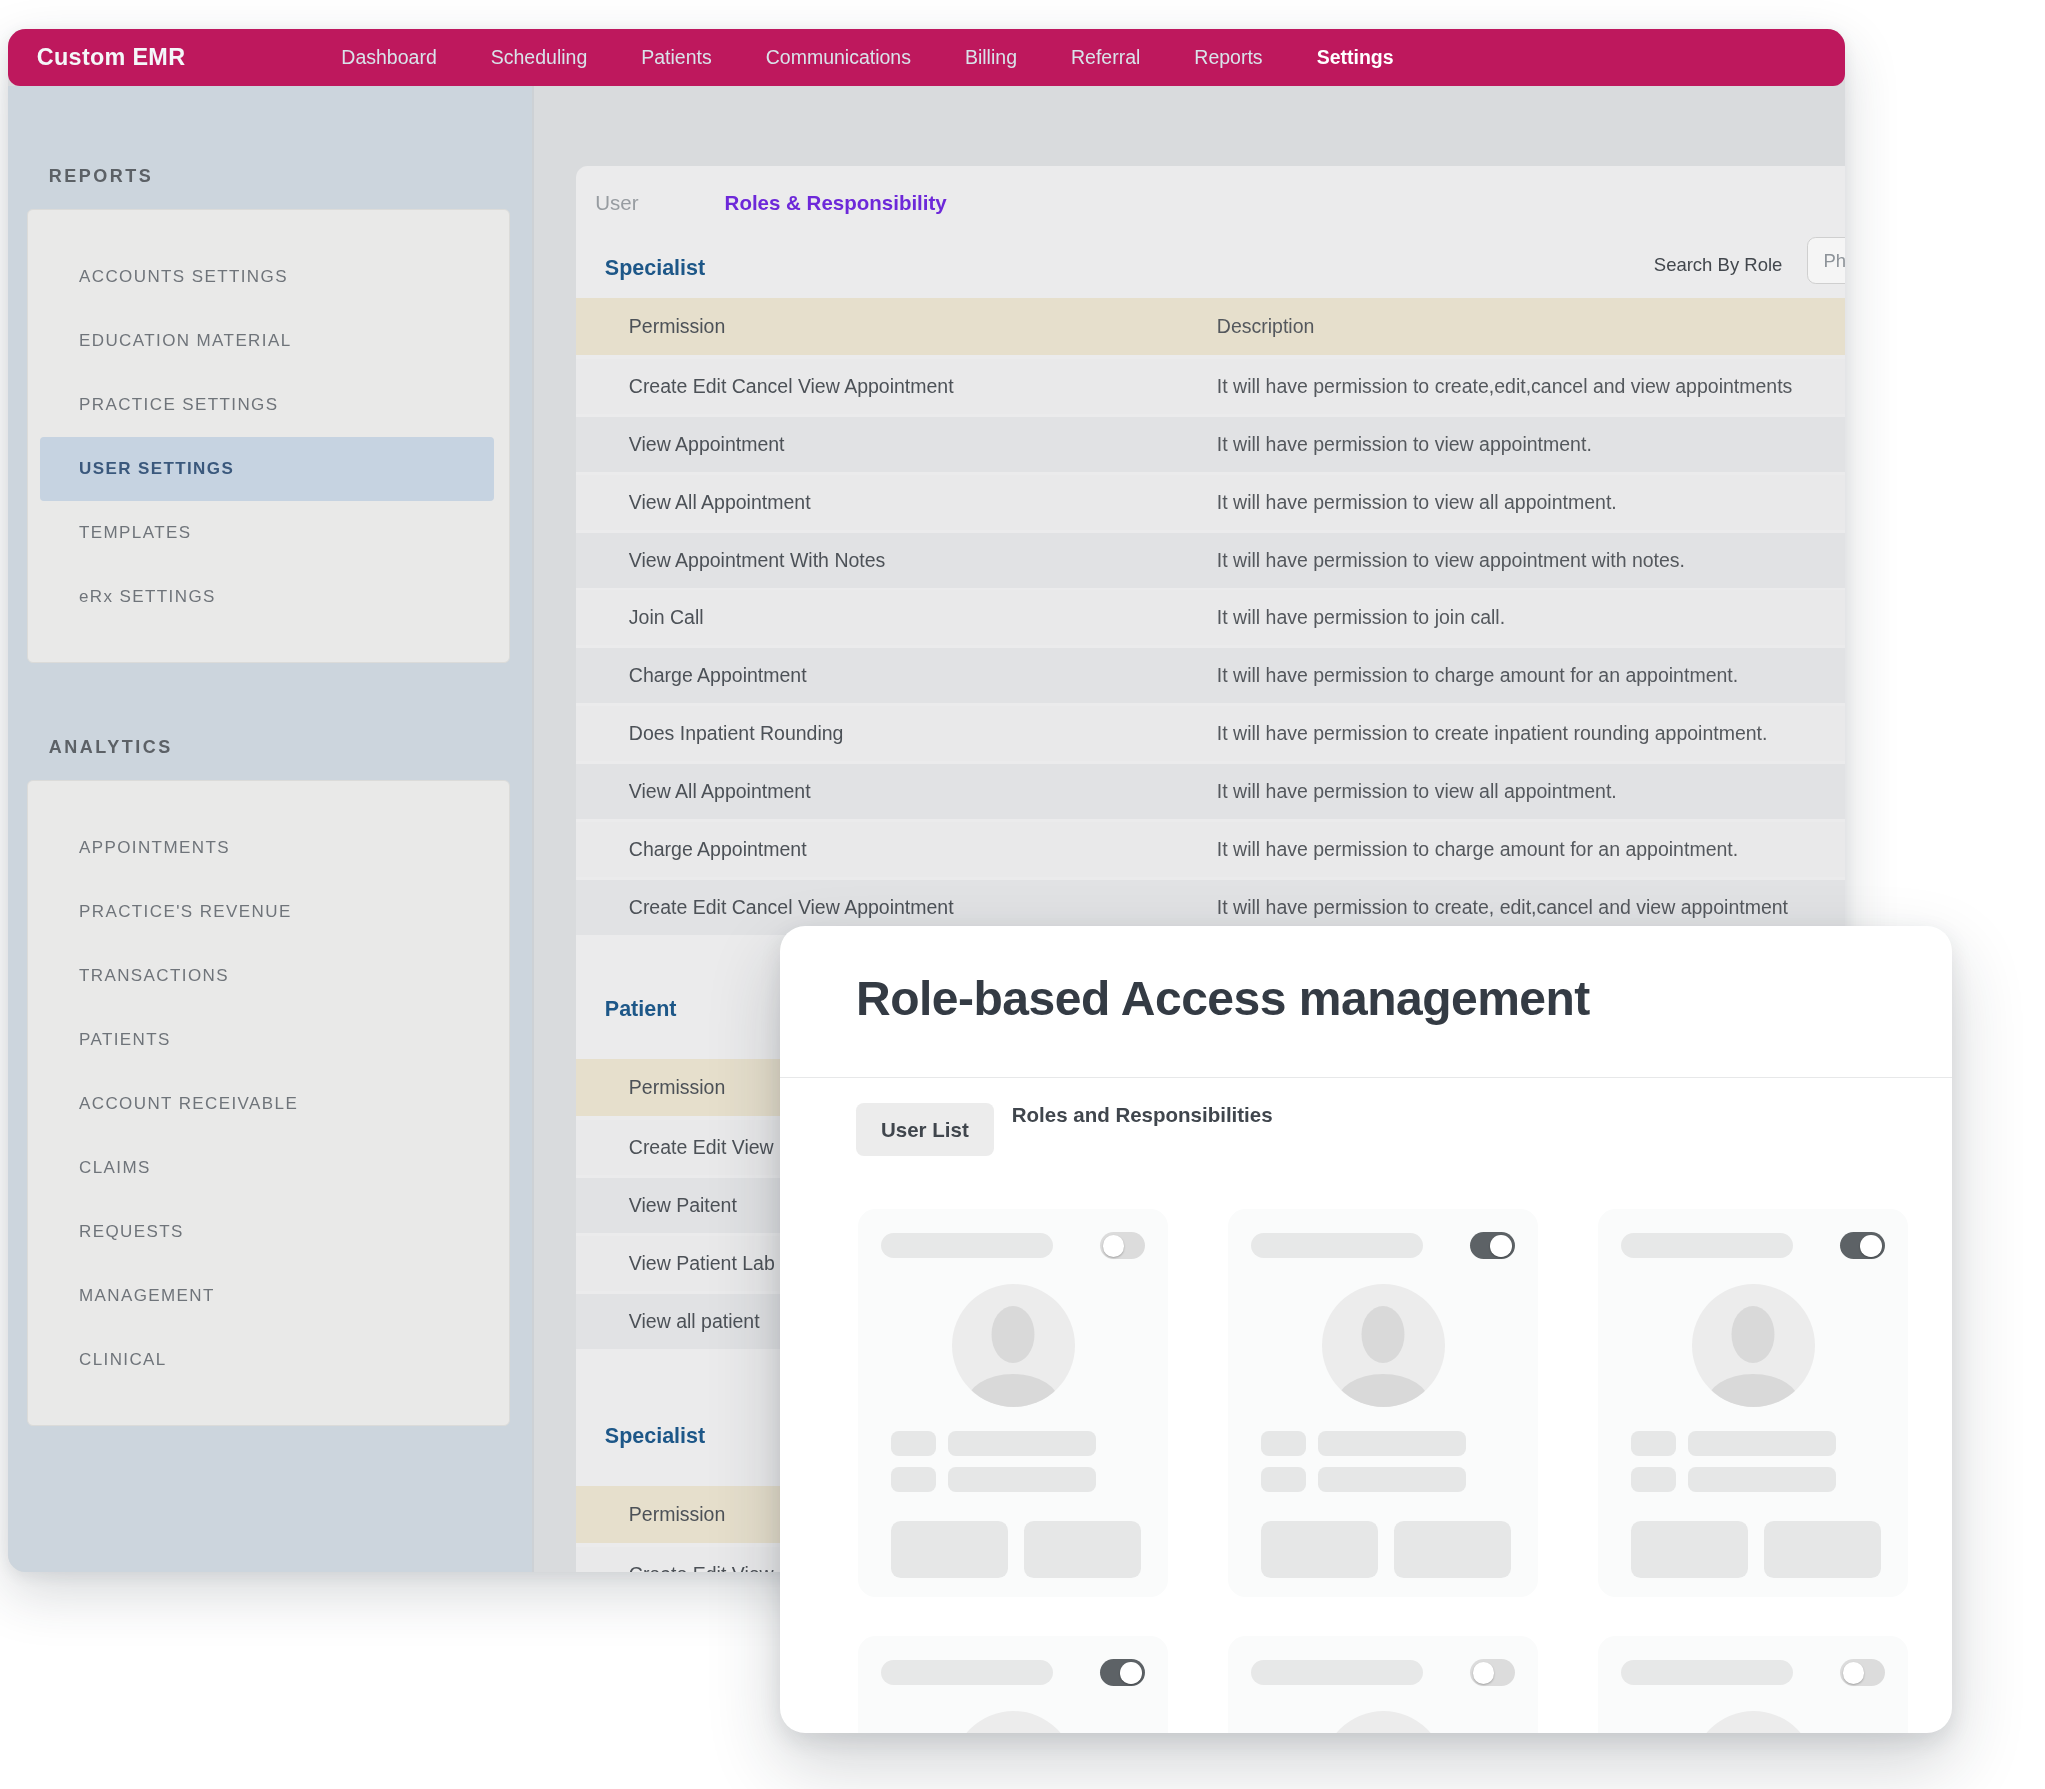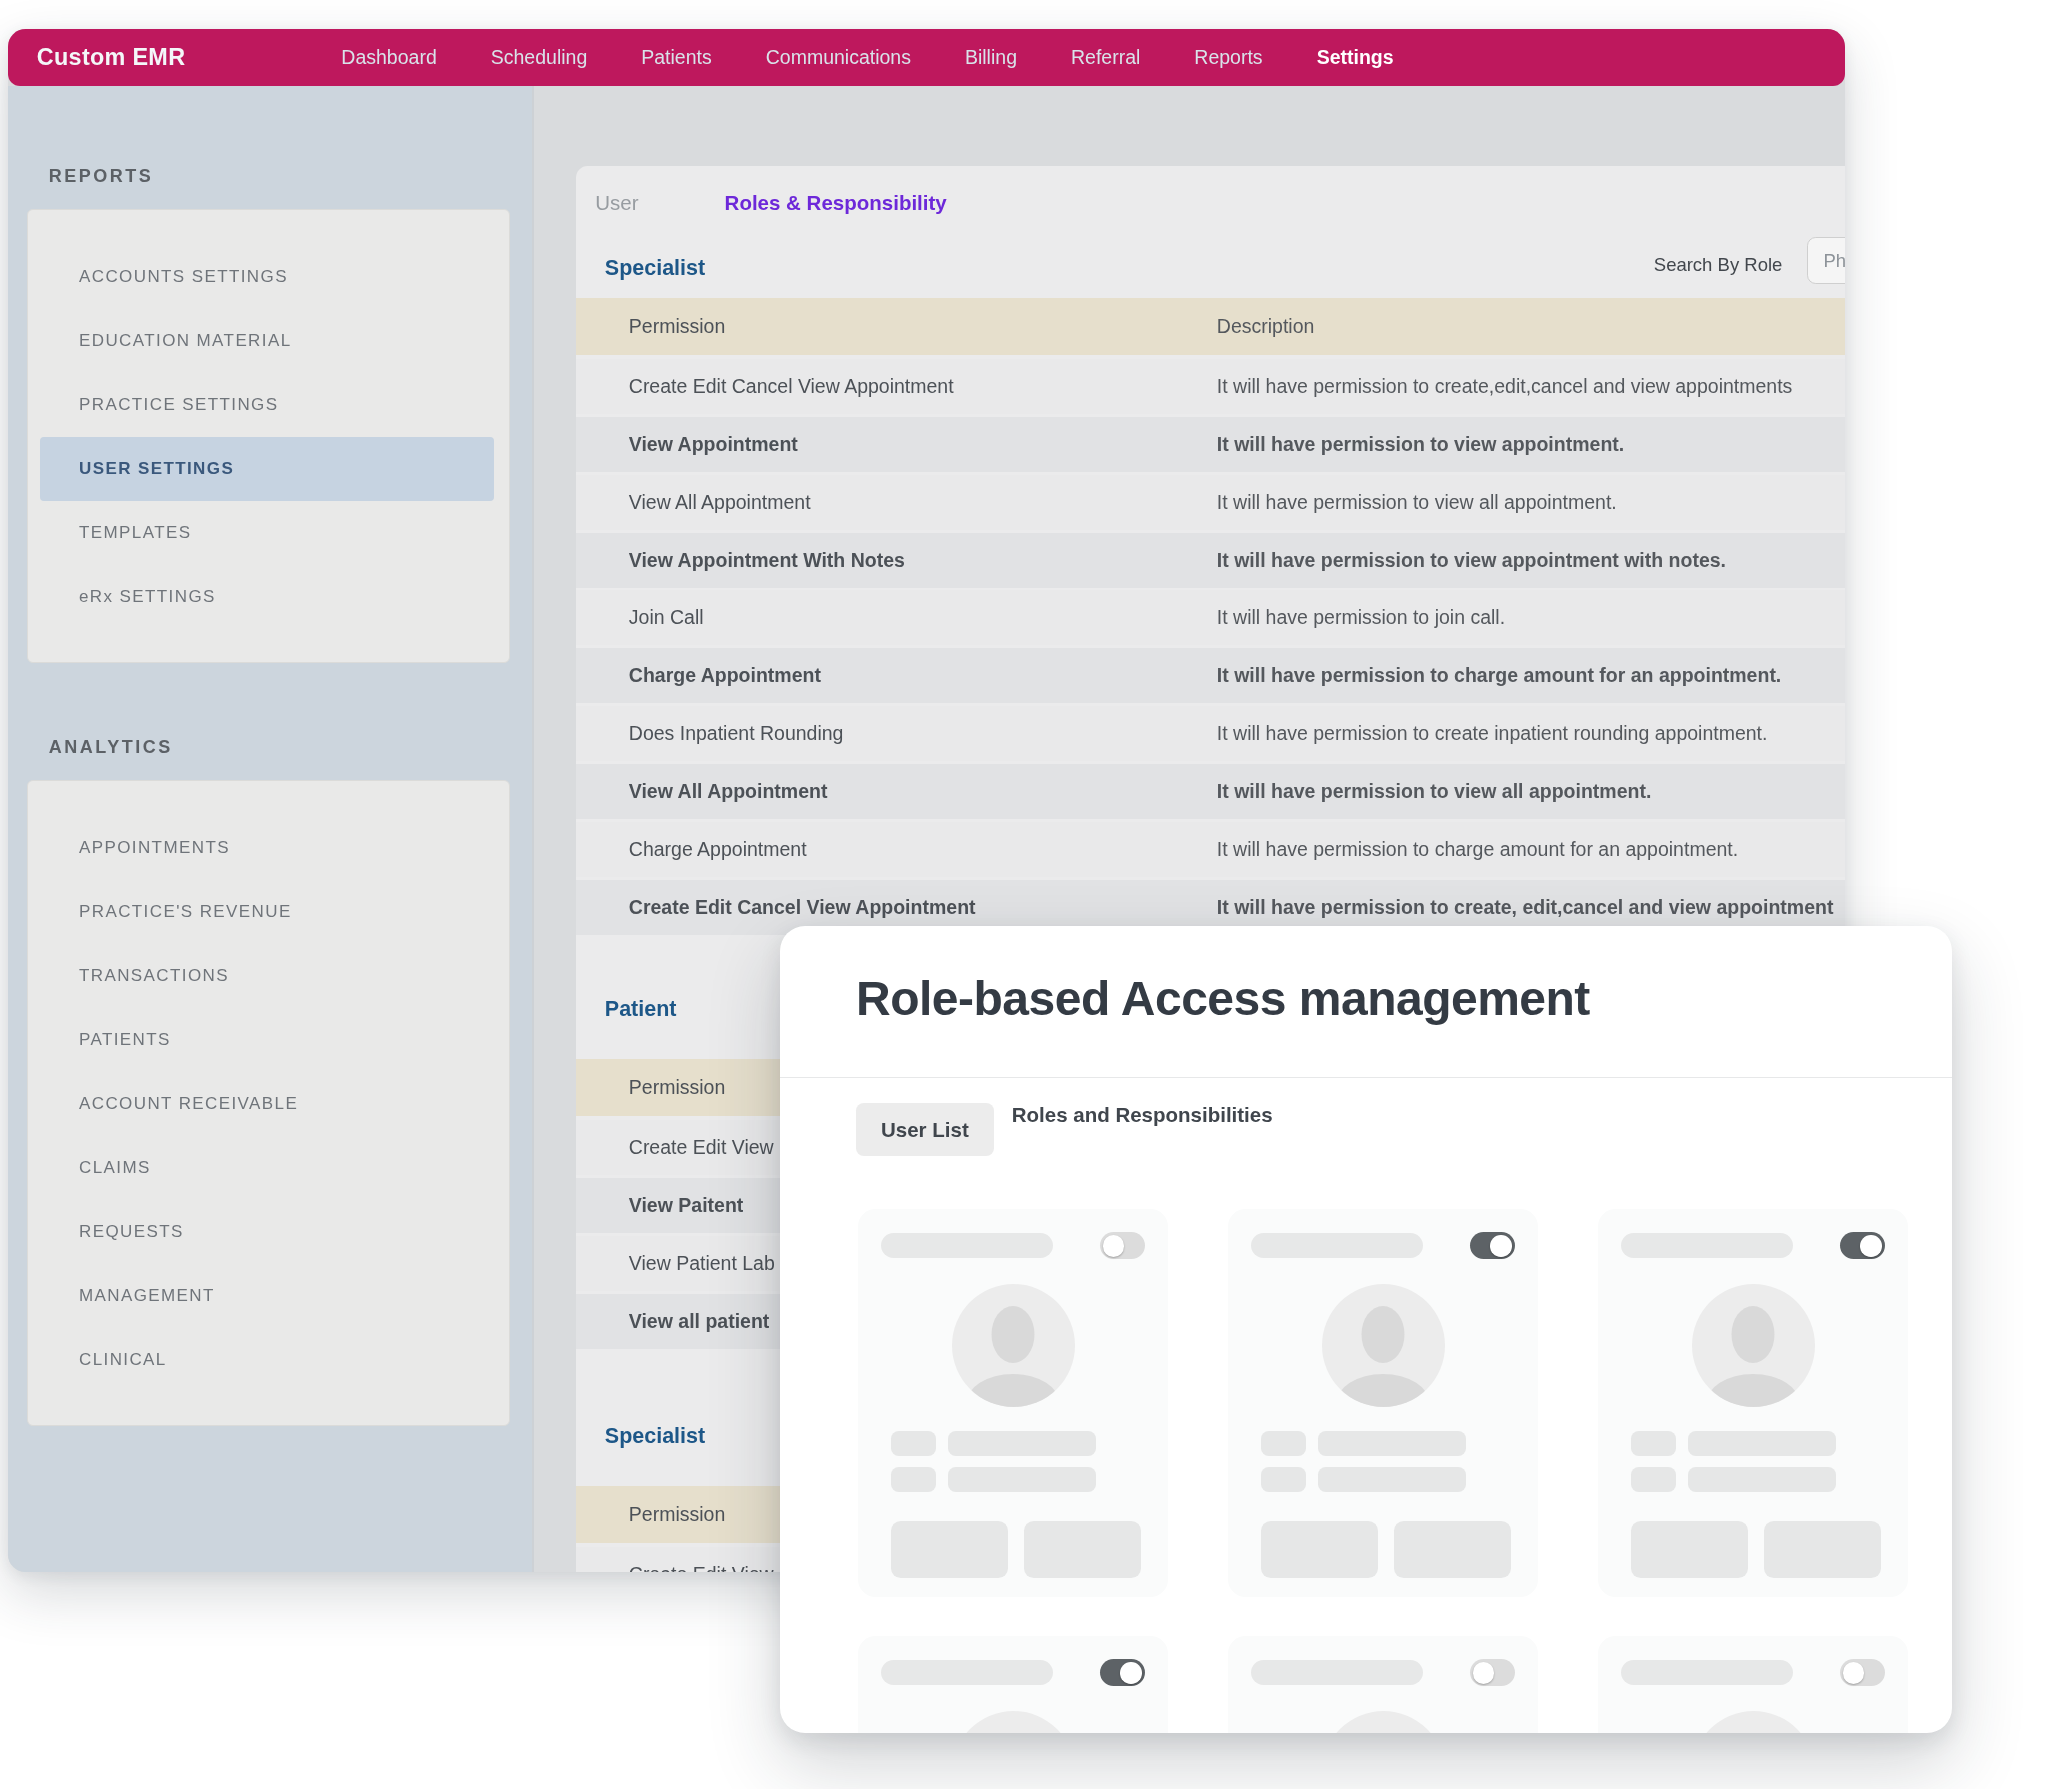--- a/index.html
+++ b/index.html
@@ -45,21 +45,21 @@
   #h-appointment{top:90px;}
   #h-patient{top:831px;}
   #h-specialist{top:1258px;}
   .table{position:absolute;left:0;right:0;}
   #t-appointment{top:132px;}
   #t-patient{top:893px;}
   #t-specialist{top:1320px;}
   .thead{height:57px;background:#e6dfcc;display:flex;align-items:center;margin-bottom:3.9px;
     font-size:19.5px;color:#6f7377;}
   .trow{height:55px;background:#e9e9ea;display:flex;align-items:center;margin-bottom:2.9px;font-size:19.5px;}
-  .trow.alt{background:#e1e2e4;font-weight:bold;}
+  .trow.alt{background:#e1e2e4;}
   .c-perm{width:641px;box-sizing:border-box;padding-left:53px;color:#4c5157;white-space:nowrap;}
   .c-desc{flex:1;color:#54585d;white-space:nowrap;overflow:hidden;}
   
   .overlay{position:absolute;left:780px;top:926px;width:1172px;height:807px;background:#ffffff;
     border-radius:25px;overflow:hidden;z-index:10;
     box-shadow:0 31px 73px rgba(30,40,50,.20), 0 7.8px 21.5px rgba(30,40,50,.10);}
   .ov-title{position:absolute;left:76px;top:45px;font-size:48px;font-weight:bold;color:#343b44;letter-spacing:-0.5px;white-space:nowrap;}
   .ov-divider{position:absolute;top:151px;left:0;right:0;height:1px;background:#e7e8e9;}
   .ov-tabs{position:absolute;top:177px;left:76px;display:flex;align-items:flex-start;gap:18px;font-weight:bold;}
   .ov-tab{font-size:20.5px;color:#40464d;cursor:pointer;white-space:nowrap;}

